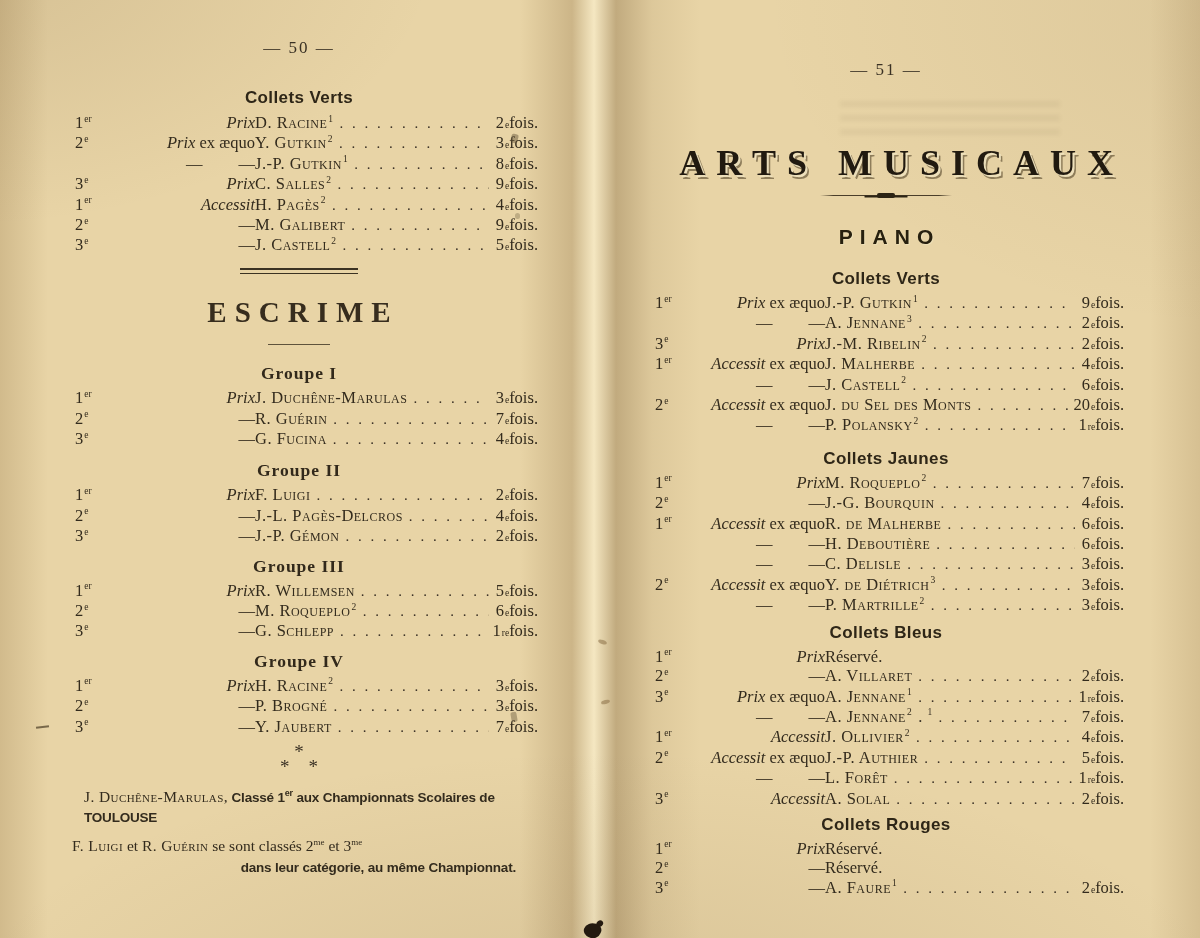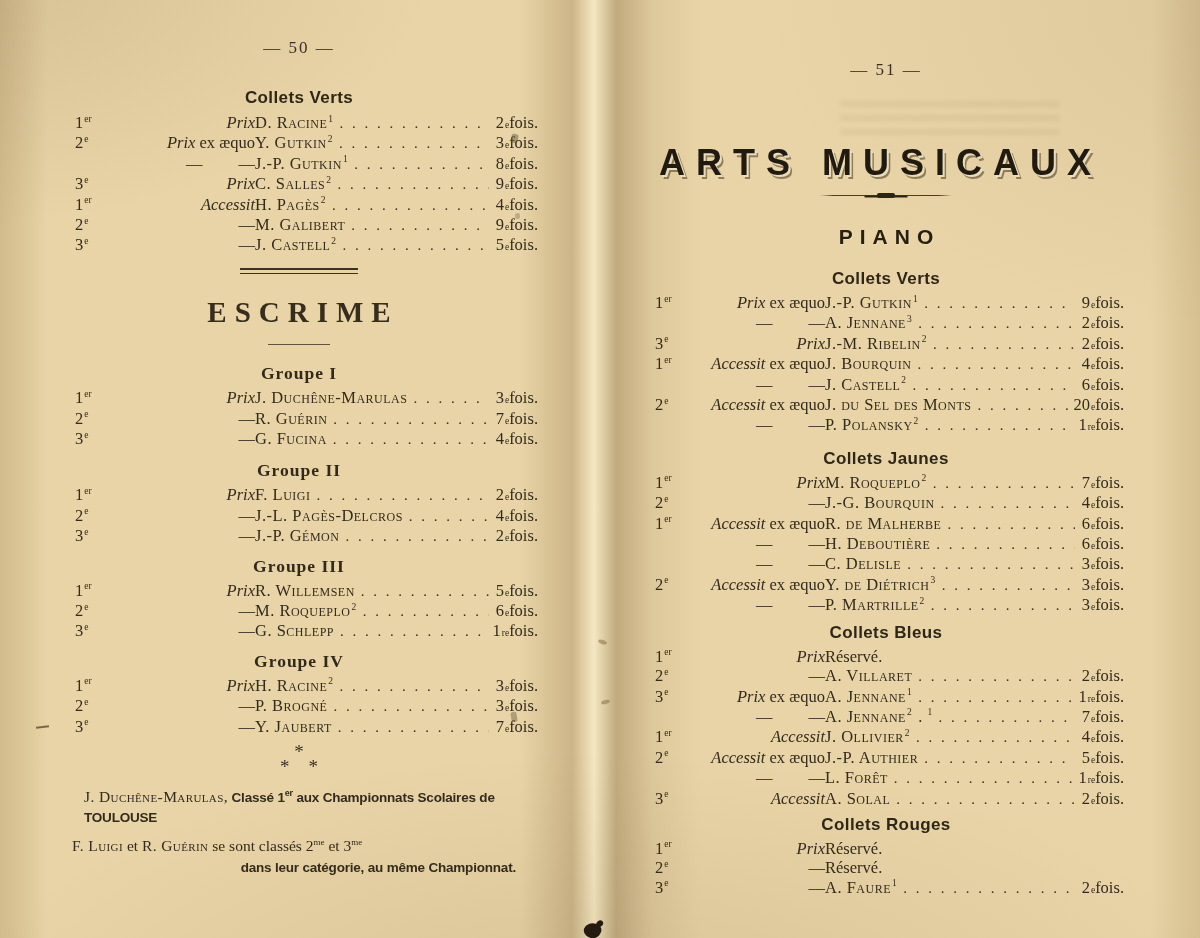--- a/index.html
+++ b/index.html
@@ -76,21 +76,21 @@
   .note{margin:0;font-size:16px;line-height:19px;}
   .n1{padding-left:24px;margin-top:2px;}
   .n2{text-align:center;margin-top:4px;}
   .n3{padding-left:12px;margin-top:9px;}
   .n4{text-align:right;padding-right:22px;margin-top:2px;}
   .seg-sc{font-variant:small-caps;letter-spacing:.4px;font-size:15.5px;}
   .seg-serif{font-size:15.5px;}
   .seg-g{font-family:"Liberation Sans",sans-serif;font-weight:700;font-size:13.5px;letter-spacing:-.2px;}
   .seg-sup{font-size:9px;vertical-align:super;line-height:0;}
 
-  .arts-title{margin:62px 0 0;text-align:left;font-family:Liberation Sans, sans-serif;
+  .arts-title{margin:62px 0 0;text-align:right;font-family:Liberation Serif, serif;
     font-weight:bold;font-size:36px;line-height:42px;letter-spacing:11px;padding-left:11px;
     color:#211a10;text-shadow:2px 2px 0 rgba(238,226,190,.95), 3.5px 3.5px 0 rgba(70,55,30,.55);}
   .flourish{width:132px;height:7px;margin:8px auto 0;position:relative;}
   .flourish .line{position:absolute;left:0;right:0;top:3px;height:1.4px;
     background:linear-gradient(90deg,transparent,#4a3e2a 10%,#4a3e2a 90%,transparent);}
   .flourish .gem{position:absolute;left:50%;top:1px;transform:translateX(-50%);
     width:18px;height:5px;background:#2c2414;border-radius:2px;box-shadow:-14px 1px 0 -1.5px #2c2414, 14px 1px 0 -1.5px #2c2414;}
   .piano{margin:26px 0 0;text-align:center;font-family:"Liberation Sans",sans-serif;
     font-weight:bold;font-size:21px;letter-spacing:7px;padding-left:7px;color:#27200f;
     text-shadow:1px 1px 0 rgba(240,228,190,.7);}
@@ -320,21 +320,21 @@
       <div class="row">
         <span class="rank">3<sup>e</sup></span>
         <span class="award"><em>Prix</em></span>
         <span class="name">J.-M. Ribelin<sup>2</sup></span>
         <span class="dots"><span class="fill"> . . . . . . . . . . . . . . . . . . . . . . . . . . . . . . . . . . . . . . . .</span></span>
         <span class="times"><span class="fnum">2</span><sup>e</sup> fois.</span>
       </div>
       <div class="row">
         <span class="rank">1<sup>er</sup></span>
         <span class="award"><em>Accessit</em><span class="suffix"> ex æquo</span></span>
-        <span class="name">J. Bourquin</span>
+        <span class="name">J. Malherbe</span>
         <span class="dots"><span class="fill"> . . . . . . . . . . . . . . . . . . . . . . . . . . . . . . . . . . . . . . . .</span></span>
         <span class="times"><span class="fnum">4</span><sup>e</sup> fois.</span>
       </div>
       <div class="row">
         <span class="rank"></span>
         <span class="award"><span class="d1">—</span><span class="d2">—</span></span>
         <span class="name">J. Castell<sup>2</sup></span>
         <span class="dots"><span class="fill"> . . . . . . . . . . . . . . . . . . . . . . . . . . . . . . . . . . . . . . . .</span></span>
         <span class="times"><span class="fnum">6</span><sup>e</sup> fois.</span>
       </div>

